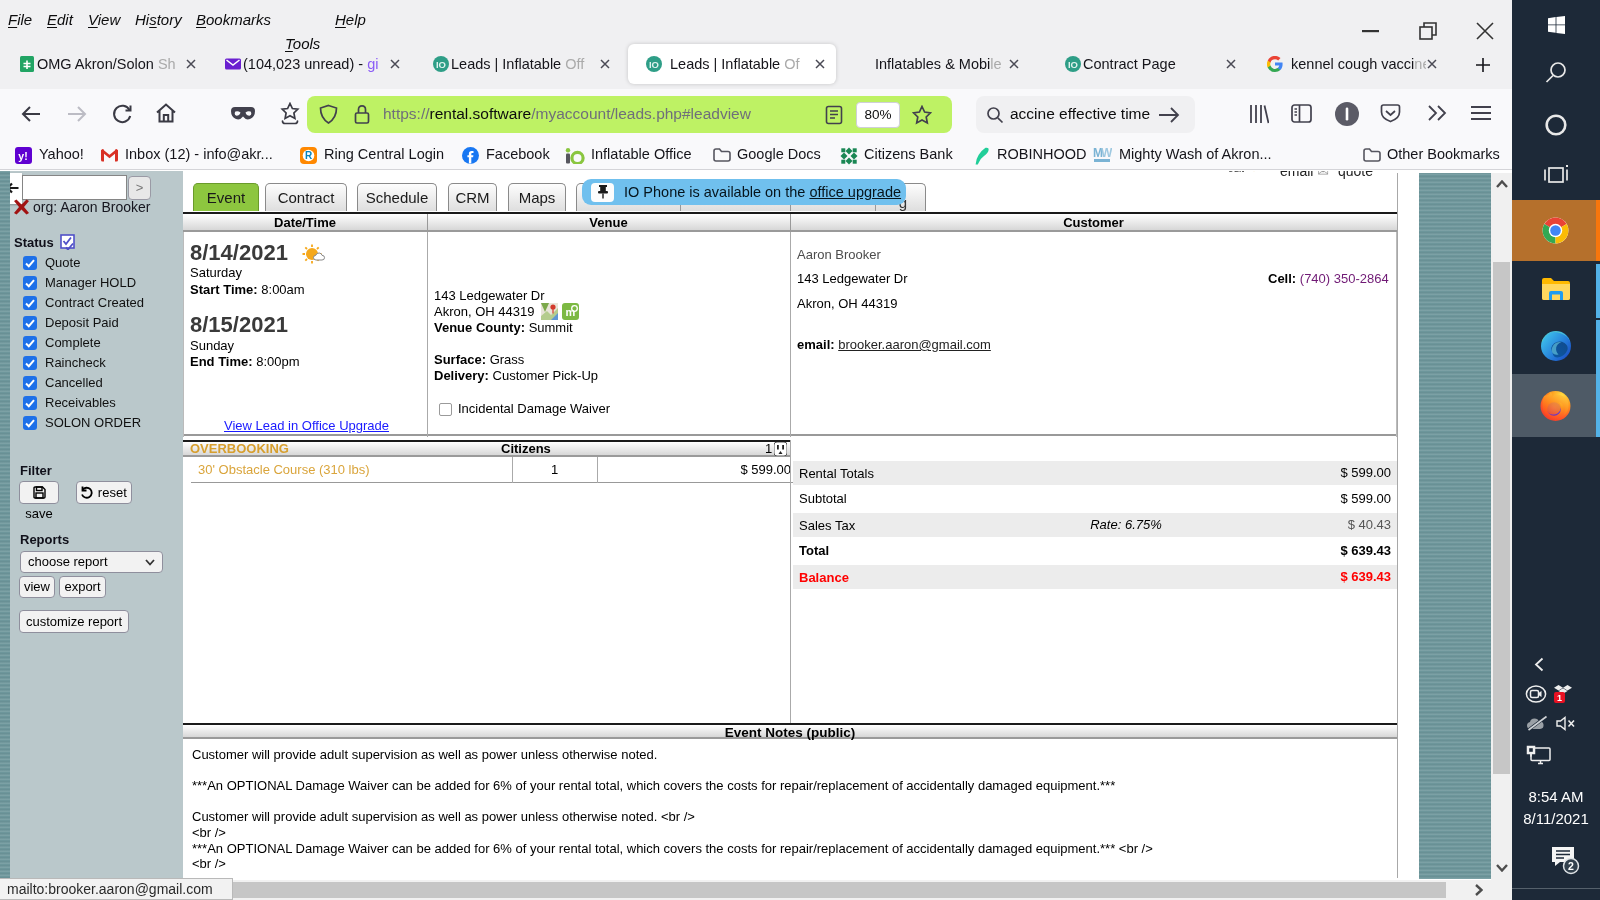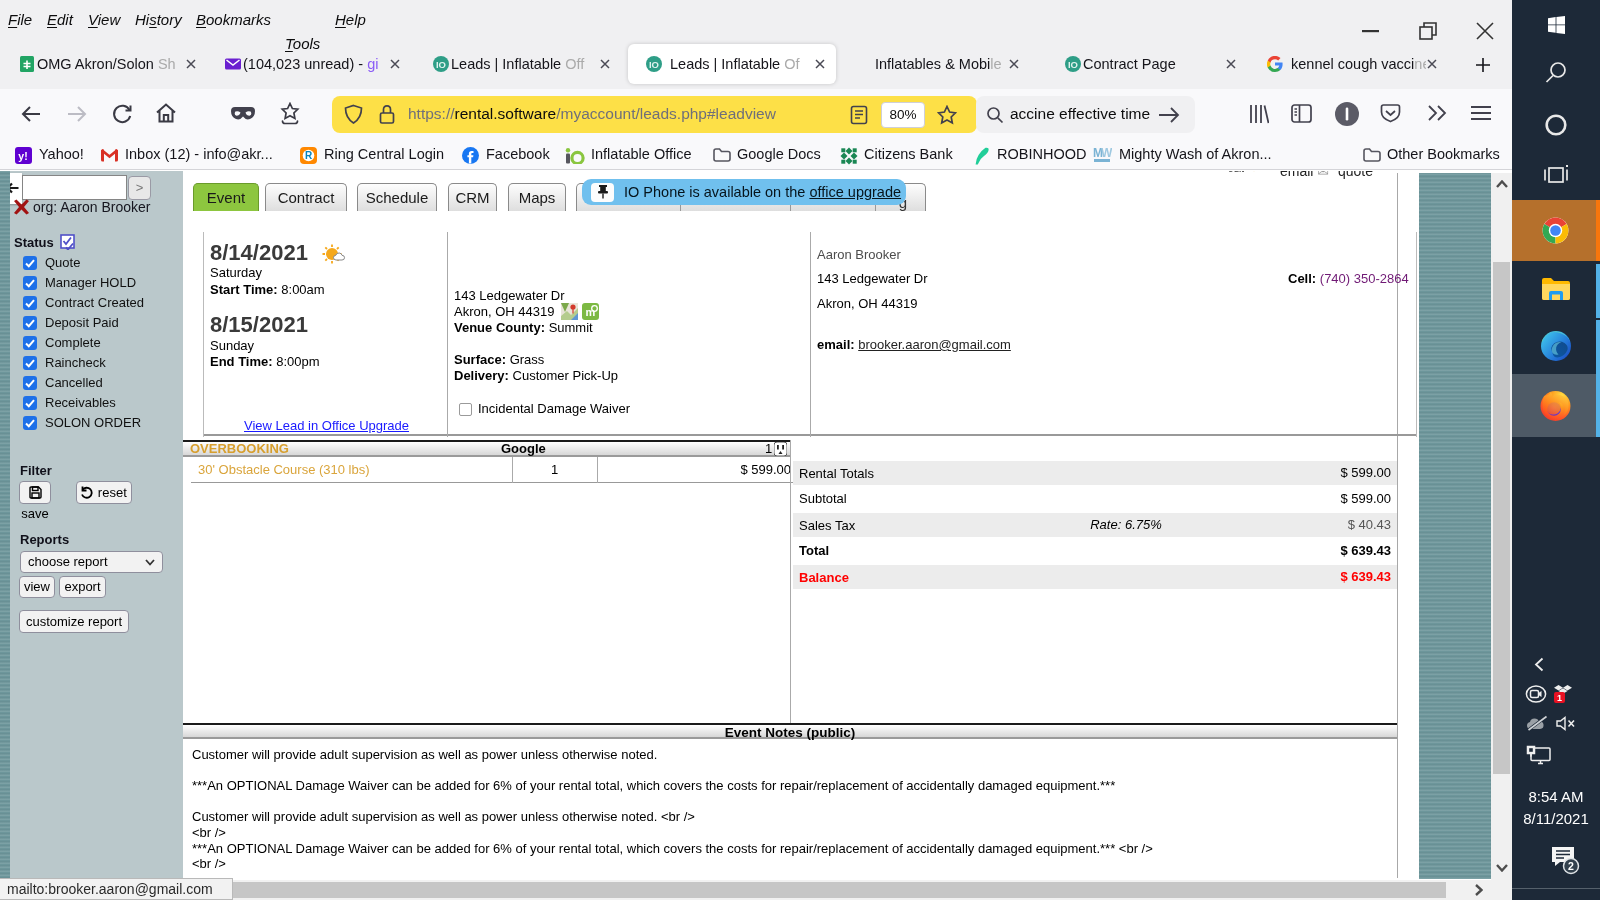--- a/index.html
+++ b/index.html
@@ -16,21 +16,21 @@
   .menu-item u { text-decoration:underline; text-underline-offset:2px; }
   #tabbar { position:absolute; left:0; top:40px; width:1512px; height:49px; }
   .tab { position:absolute; top:4px; height:40px; border-radius:6px; }
   .tab .ttl { position:absolute; left:31px; top:12px; font-size:14.5px; color:#15141a; white-space:nowrap; overflow:hidden; }
   .tab .fav { position:absolute; left:13px; top:12px; width:16px; height:16px; }
   .tab .cls { position:absolute; top:13px; width:14px; height:14px; }
   .tab.active { background:#fff; box-shadow:0 0 4px rgba(0,0,0,.18); }
 
   
   #navbar { position:absolute; left:0; top:89px; width:1512px; height:51px; background:#f9f9fb; }
-  #urlbar { position:absolute; left:332px; top:7px; width:645px; height:37px; background:#fde047; border-radius:8px; }
+  #urlbar { position:absolute; left:307px; top:7px; width:645px; height:37px; background:#bef264; border-radius:8px; }
   #searchbar { position:absolute; left:976px; top:7px; width:219px; height:37px; background:#f0f0f2; border-radius:8px; }
   .navic { position:absolute; top:0; }
   #bookmarksbar { position:absolute; left:0; top:140px; width:1512px; height:30px; background:#f9f9fb; border-bottom:1px solid #d4d4d8; }
   .bm { position:absolute; top:3px; height:24px; font-size:14.5px; color:#15141a; white-space:nowrap; }
   .bm svg, .bm .bmi { position:absolute; left:0; top:4px; }
   .bm span { position:absolute; left:24px; top:3px; }
 
   
   #page { position:absolute; left:0; top:171px; width:1512px; height:709px; background:#fff; overflow:hidden; }
   #sidebar { position:absolute; left:0; top:0; width:183px; height:709px; background:#bac8cb; }
@@ -426,21 +426,21 @@
       <div class="cbrow" style="top:244px;">
           <span class="cbx">
             <svg width="12" height="12" fill="none" stroke="#fff" stroke-width="2">
               <path d="M2 6.5 L4.8 9.2 L10 3.2"></path>
             </svg>
           </span>
           <label>SOLON ORDER</label>
         </div>
 
       <div class="abs sbtxt" style="left:20px; top:292px; font-weight:bold;">Filter</div>
-      <div class="gbtn" style="left:19px; top:310px; width:32px; height:23px; line-height:21px;"><svg style="display:inline-block; vertical-align:-2px;" width="13" height="13" fill="none" stroke="#000" stroke-width="1.4">
+      <div class="gbtn" style="left:19px; top:310px; width:40px; height:23px; line-height:21px;"><svg style="display:inline-block; vertical-align:-2px;" width="13" height="13" fill="none" stroke="#000" stroke-width="1.4">
             <path d="M1 2 Q1 1 2 1 H9.5 L12 3.5 V11 Q12 12 11 12 H2 Q1 12 1 11 Z"></path>
             <rect x="3.5" y="1" width="5.5" height="3.5"></rect>
             <rect x="3" y="7" width="7" height="5"></rect>
           </svg> save</div>
       <div class="gbtn" style="left:76px; top:310px; width:56px; height:23px; line-height:21px;"><svg style="display:inline-block; vertical-align:-2px;" width="13" height="13" fill="none" stroke="#000" stroke-width="1.8">
             <path d="M1.5 4 A 5 5 0 1 1 1 8.5"></path>
             <path d="M1.5 0.5 V4.5 H5.5"></path>
           </svg> reset</div>
 
       <div class="abs sbtxt" style="left:20px; top:361px; font-weight:bold;">Reports</div>
@@ -475,22 +475,29 @@
         <div class="abs" style="left:9px; top:3.5px; width:23px; height:19px; background:#fdfdfd; border-radius:4px;"></div>
         <svg class="abs" style="left:16px; top:6px;" width="10" height="14" fill="#1b1b1b">
             <rect x="1" y="0" width="8" height="2"></rect>
             <rect x="2.2" y="2" width="5.6" height="4"></rect>
             <rect x="0" y="6" width="10" height="2.5" rx="1"></rect>
             <rect x="4.3" y="8.5" width="1.4" height="5"></rect>
           </svg>
         <div class="abs" style="left:42px; top:4.5px; font-size:14.5px; color:#06141c;">IO Phone is available on the <span style="text-decoration:underline;">office upgrade</span></div>
       </div>
 
-
-      <div class="abs" style="left:0; top:61px; width:1214px; height:204px; border-bottom:2px solid #999;margin-left:20px;">
+      <div class="thead abs" style="left:0; top:41px; width:1214px; height:20px;">
+        <div class="abs site siteb" style="left:0; top:1px; width:244px; text-align:center;">Date/Time</div>
+        <div class="abs site siteb" style="left:244px; top:1px; width:363px; text-align:center;">Venue</div>
+        <div class="abs site siteb" style="left:607px; top:1px; width:607px; text-align:center;">Customer</div>
+        <div class="abs" style="left:244px; top:0; width:1px; height:16px; background:#999;"></div>
+        <div class="abs" style="left:607px; top:0; width:1px; height:16px; background:#999;"></div>
+      </div>
+
+      <div class="abs" style="left:0; top:61px; width:1214px; height:204px; border-bottom:2px solid #999;">
         <div class="abs" style="left:0; top:0; width:1px; height:205px; background:#bbb;"></div>
         <div class="abs" style="left:244px; top:0; width:1px; height:205px; background:#aaa;"></div>
         <div class="abs" style="left:607px; top:0; width:1px; height:205px; background:#aaa;"></div>
         <div class="abs" style="left:1213px; top:0; width:1px; height:205px; background:#bbb;"></div>
 
         <div class="abs" style="left:7px; top:8px; font-size:22px; font-weight:bold; color:#3a3a3a;">8/14/2021</div>
         <svg class="abs" style="left:119px; top:12px;" width="27" height="20">
             <circle cx="10" cy="10" r="6" fill="#f5a81c"></circle>
             <g stroke="#f5a81c" stroke-width="1.8">
           <path d="M10 0.5 V3 M10 17 V19.5 M0.5 10 H3 M17 10 H19.5 M3.3 3.3 L5 5 M15 15 L16.7 16.7 M16.7 3.3 L15 5 M5 15 L3.3 16.7"></path>
@@ -527,21 +534,21 @@
 
         <div class="abs site" style="left:614px; top:15px; color:#4c4c4c;">Aaron Brooker</div>
         <div class="abs site" style="left:614px; top:39px;">143 Ledgewater Dr</div>
         <div class="abs site" style="left:614px; top:64px;">Akron, OH 44319</div>
         <div class="abs site" style="left:1085px; top:39px; white-space:nowrap;"><b>Cell:</b> <span style="color:#701a75; ">(740) 350-2864</span></div>
         <div class="abs site" style="left:614px; top:105px;"><b>email:</b> <span style="color:#222; text-decoration:underline;">brooker.aaron@gmail.com</span></div>
       </div>
 
       <div class="thead abs" style="left:0; top:269px; width:607px; height:17px;">
         <div class="abs" style="left:7px; top:-1px; font-size:13px; font-weight:bold; color:#d79f2e;">OVERBOOKING</div>
-        <div class="abs site siteb" style="left:318px; top:-1px;">Google</div>
+        <div class="abs site siteb" style="left:318px; top:-1px;">Citizens</div>
         <div class="abs site" style="left:582px; top:-1px;">1</div>
         <svg class="abs" style="left:591px; top:0px;" width="13" height="14">
             <rect width="13" height="14" rx="3" fill="#fff" stroke="#555" stroke-width="1"></rect>
             <rect x="3" y="3" width="1.8" height="4.5" fill="#222"></rect>
             <rect x="8.2" y="3" width="1.8" height="4.5" fill="#222"></rect>
             <path d="M6.5 9 L8.5 12 H4.5 Z" fill="#222"></path>
           </svg>
       </div>
       <div class="abs" style="left:8px; top:286px; width:607px; height:26px; border-bottom:1px solid #999;">
         <div class="abs" style="left:321px; top:0; width:1px; height:26px; background:#aaa;"></div>

